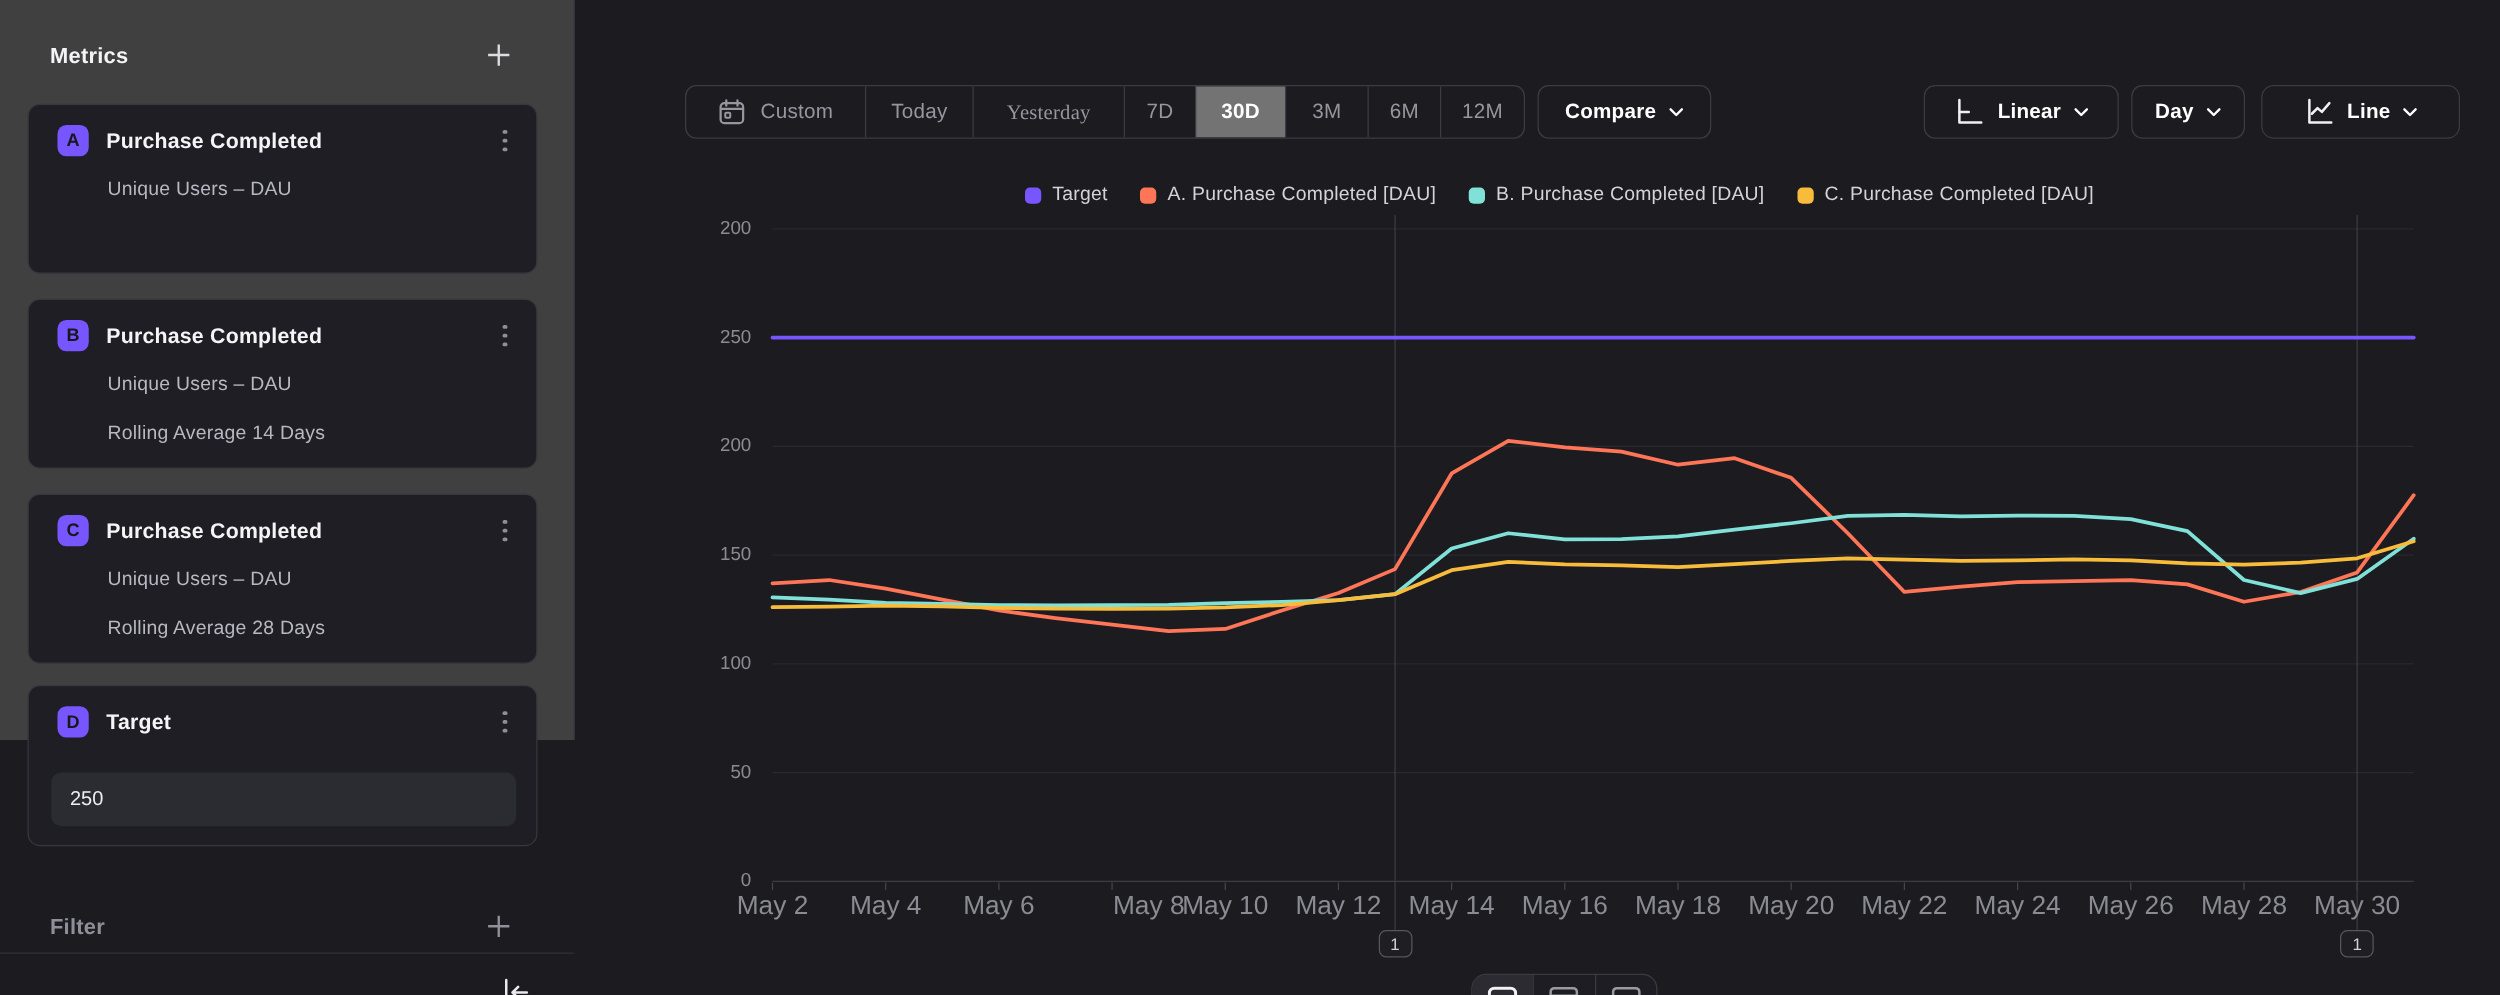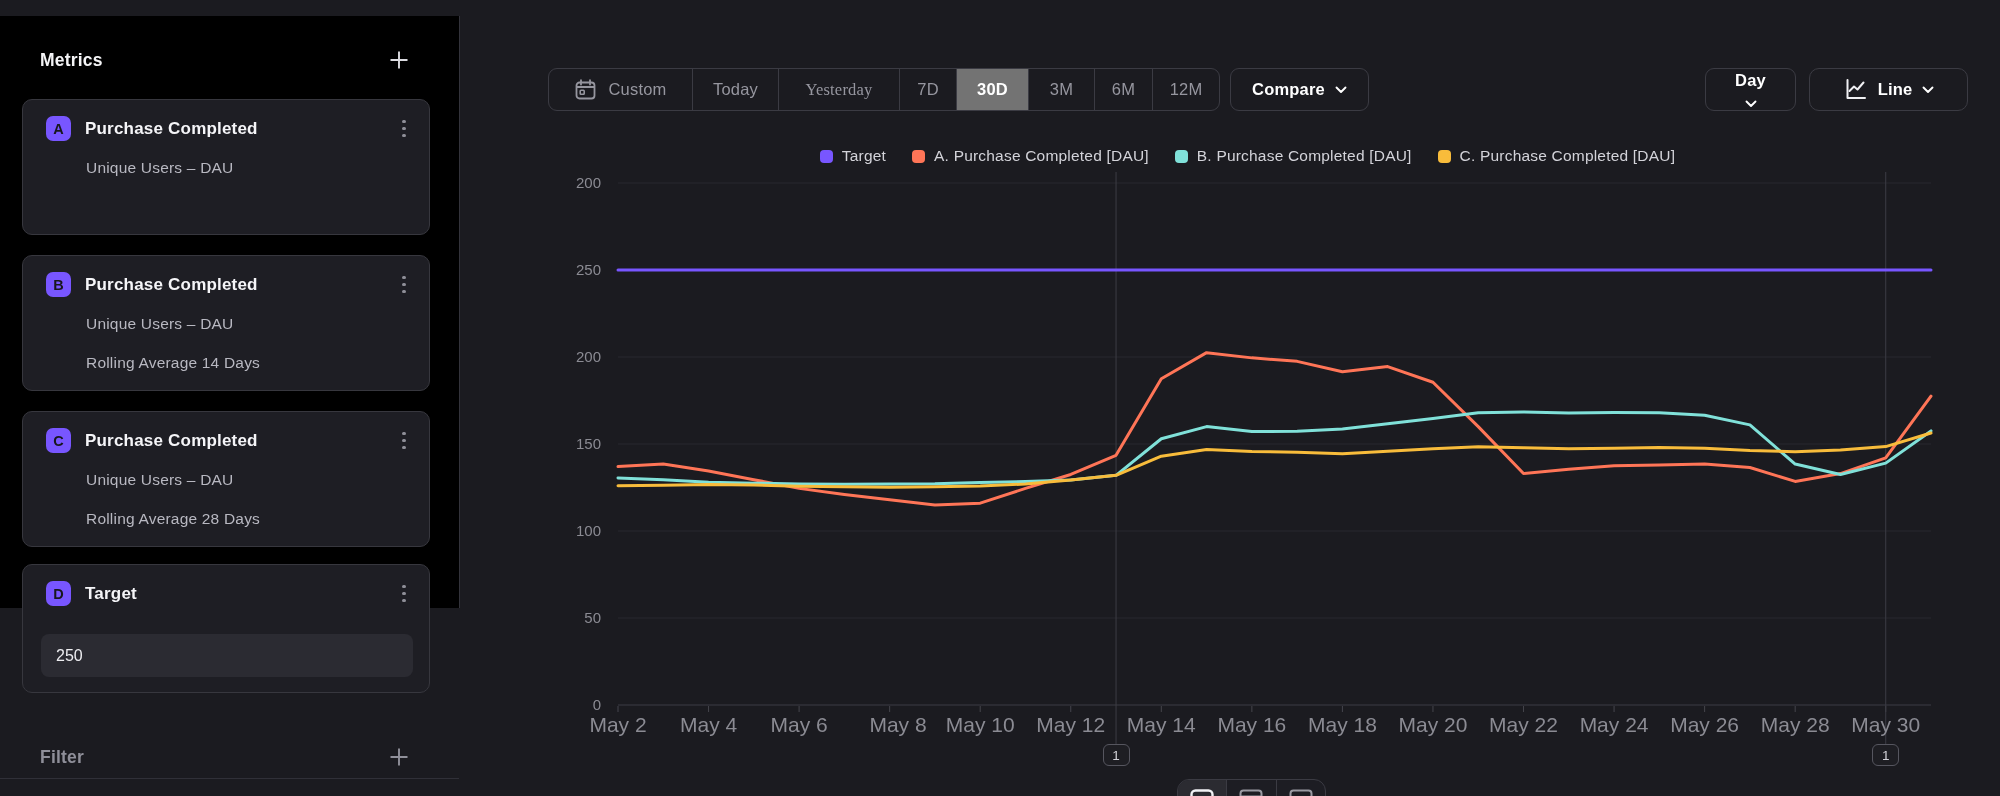--- a/index.html
+++ b/index.html
@@ -1,20 +1,20 @@
 <!DOCTYPE html>
 <html><head>
 <meta charset="utf-8">
 <style>
   * { margin:0; padding:0; box-sizing:border-box; }
   html,body { width:2000px; height:796px; overflow:hidden; background:#1b1b20; font-family:"Liberation Sans", sans-serif; }
   .app { position:relative; width:2000px; height:796px; background:#1b1b20; }
 
   
-  .sidebar { position:absolute; left:0; top:16px; width:460px; height:592px; background:#000000; border-right:1px solid #33333b; }
+  .sidebar { position:absolute; left:0; top:0; width:460px; height:592px; background:#404040; border-right:1px solid #33333b; }
   .sb-header { position:absolute; left:40px; top:31px; height:26px; display:flex; align-items:center; font-size:17.5px; font-weight:700; color:#f4f4f6; letter-spacing:.2px; }
   .plus-btn { position:absolute; width:26px; height:26px; display:flex; align-items:center; justify-content:center; cursor:pointer; }
   .metric-card { position:absolute; left:22px; width:408px; background:#1e1e24; border:1px solid #37373e; border-radius:10px; padding:15px 16px 0 16px; }
   .card-head { display:flex; align-items:center; height:27px; margin-left:7px; }
   .badge { width:25px; height:25px; border-radius:7px; display:flex; align-items:center; justify-content:center; font-size:14.5px; font-weight:700; color:#17171c; flex:none; }
   .card-title { margin-left:14px; font-size:17px; font-weight:700; color:#f5f5f8; flex:1; letter-spacing:.2px; }
   .kebab { width:18px; height:20px; display:flex; flex-direction:column; align-items:center; justify-content:center; gap:3.5px; cursor:pointer; }
   .kebab i { width:3.5px; height:3.5px; border-radius:50%; background:#8f8f98; }
   .card-row { margin-left:47px; margin-top:13px; line-height:26px; font-size:15.5px; color:#b8b8c1; letter-spacing:.2px; }
   .target-input { margin-top:27px; margin-left:2px; width:372px; height:43px; background:#2b2b32; border:none; border-radius:8px; color:#ededf1; font-size:16px; font-family:"Liberation Sans",sans-serif; padding:0 15px; display:flex; align-items:center; }
@@ -158,22 +158,32 @@
       </div>
     </div>
 
   <div class="tool-btn" style="left:1230px; width:139px;">
     <span>Compare</span>
     <svg width="12" height="8" viewBox="0 0 12 8">
         <path d="M1.5 1.5 L6 6 L10.5 1.5" stroke="#ffffff" stroke-width="1.9" fill="none" stroke-linecap="round" stroke-linejoin="round"></path>
       </svg>
   </div>
 
-
-  <div class="tool-btn" style="left:1705px; width:91px;flex-direction:column;">
+  <div class="tool-btn" style="left:1539px; width:156px;">
+    <svg width="25" height="25" viewBox="0 0 25 25">
+      <path d="M4.5 3 V21 H22" stroke="#f0f0f3" stroke-width="2" fill="none" stroke-linecap="round" stroke-linejoin="round"></path>
+      <path d="M4.5 12.5 H12" stroke="#f0f0f3" stroke-width="2" fill="none" stroke-linecap="round"></path>
+    </svg>
+    <span>Linear</span>
+    <svg width="12" height="8" viewBox="0 0 12 8">
+        <path d="M1.5 1.5 L6 6 L10.5 1.5" stroke="#ffffff" stroke-width="1.9" fill="none" stroke-linecap="round" stroke-linejoin="round"></path>
+      </svg>
+  </div>
+
+  <div class="tool-btn" style="left:1705px; width:91px;">
     <span>Day</span>
     <svg width="12" height="8" viewBox="0 0 12 8">
         <path d="M1.5 1.5 L6 6 L10.5 1.5" stroke="#ffffff" stroke-width="1.9" fill="none" stroke-linecap="round" stroke-linejoin="round"></path>
       </svg>
   </div>
 
   <div class="tool-btn" style="left:1809px; width:159px;border-radius:10px;">
     <svg width="25" height="25" viewBox="0 0 25 25">
       <path d="M4.5 3 V21 H22" stroke="#f0f0f3" stroke-width="2" fill="none" stroke-linecap="round" stroke-linejoin="round"></path>
       <path d="M6.5 14 L11 9.5 L14.5 12.5 L20.5 5.5" stroke="#f0f0f3" stroke-width="2" fill="none" stroke-linecap="round" stroke-linejoin="round"></path>
@@ -237,21 +247,21 @@
       <div class="y-label" style="left: 551px; top: 696px;">0</div>
       <div class="y-label" style="left: 551px; top: 609px;">50</div>
       <div class="y-label" style="left: 551px; top: 522px;">100</div>
       <div class="y-label" style="left: 551px; top: 435px;">150</div>
       <div class="y-label" style="left: 551px; top: 348px;">200</div>
       <div class="y-label" style="left: 551px; top: 261px;">250</div>
       <div class="y-label" style="left: 551px; top: 174px;">200</div>
       <div class="x-label" style="left: 578px; top: 716px;">May 2</div>
       <div class="x-label" style="left: 668.552px; top: 716px;">May 4</div>
       <div class="x-label" style="left: 759.103px; top: 716px;">May 6</div>
-      <div class="x-label" style="left: 858px; top: 716px;">May 8</div>
+      <div class="x-label" style="left: 879px; top: 716px;">May 8</div>
       <div class="x-label" style="left: 940.207px; top: 716px;">May 10</div>
       <div class="x-label" style="left: 1030.76px; top: 716px;">May 12</div>
       <div class="x-label" style="left: 1121.31px; top: 716px;">May 14</div>
       <div class="x-label" style="left: 1211.86px; top: 716px;">May 16</div>
       <div class="x-label" style="left: 1302.41px; top: 716px;">May 18</div>
       <div class="x-label" style="left: 1392.97px; top: 716px;">May 20</div>
       <div class="x-label" style="left: 1483.52px; top: 716px;">May 22</div>
       <div class="x-label" style="left: 1574.07px; top: 716px;">May 24</div>
       <div class="x-label" style="left: 1664.62px; top: 716px;">May 26</div>
       <div class="x-label" style="left: 1755.17px; top: 716px;">May 28</div>

